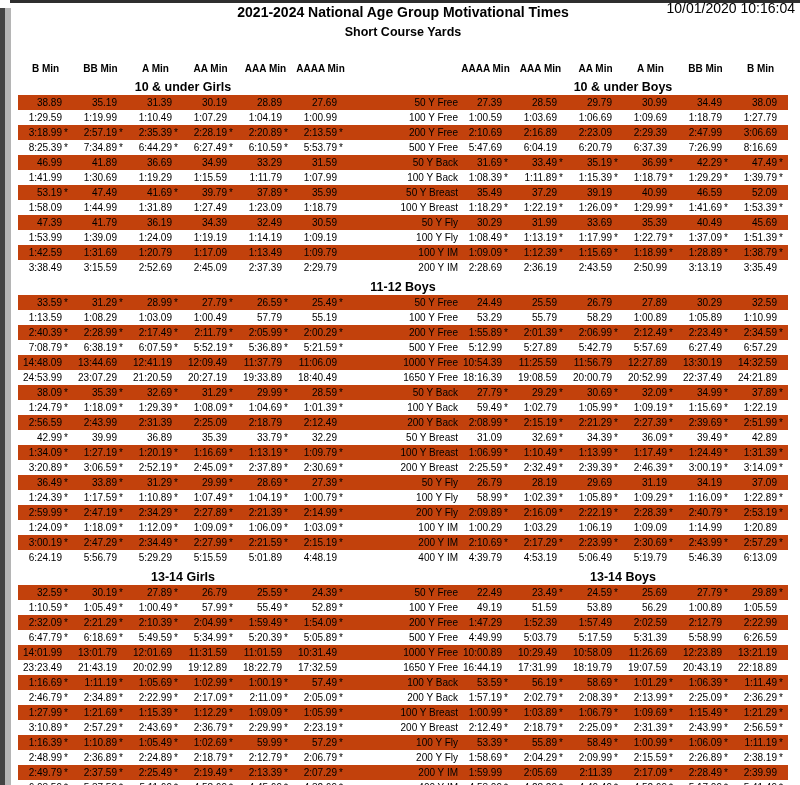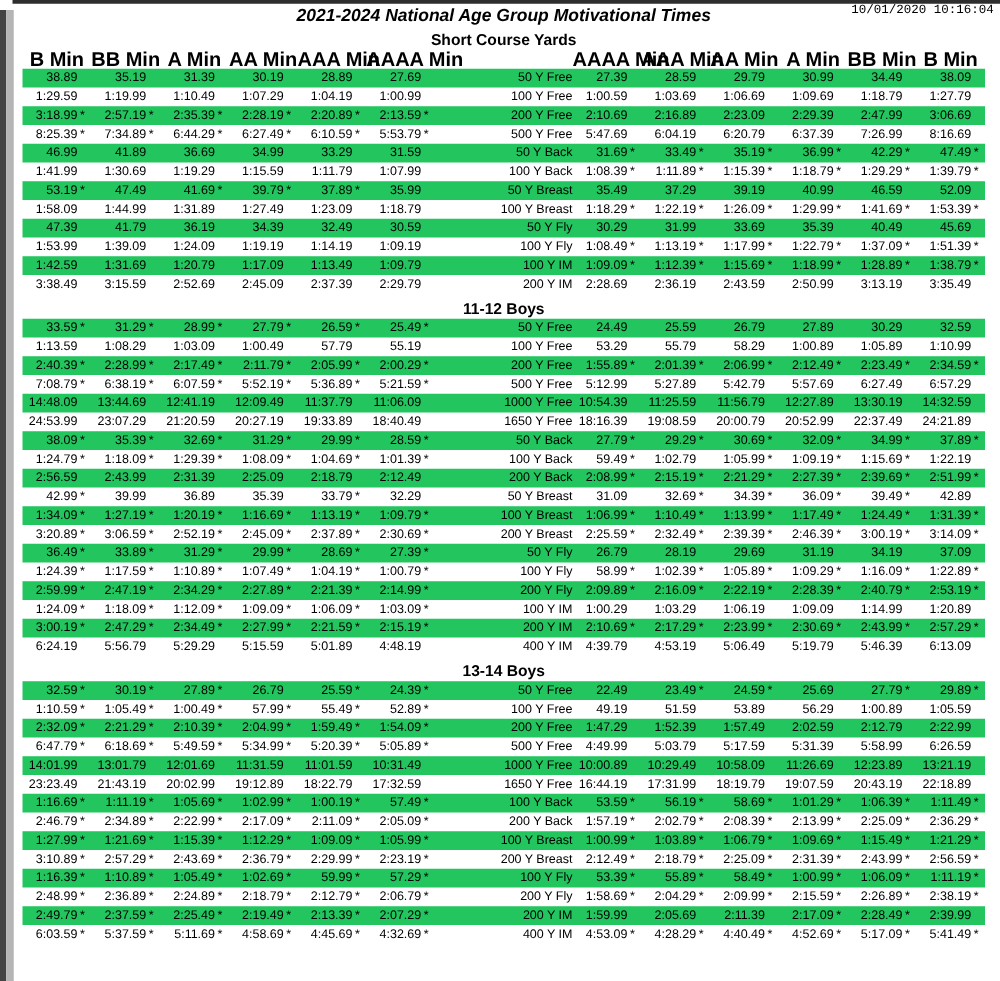--- a/index.html
+++ b/index.html
@@ -4,32 +4,32 @@
 <style>
   html,body{margin:0;padding:0;}
   body{
     width:800px;height:785px;background:#ffffff;position:relative;overflow:hidden;
     font-family:"Liberation Sans",sans-serif;color:#000;
   }
   .top-edge{position:absolute;top:0;left:10px;width:790px;height:3px;background:#2e2e2e;}
   .left-edge-dark{position:absolute;top:8px;left:0;width:5px;height:777px;background:#434343;}
   .left-edge-light{position:absolute;top:8px;left:5px;width:6px;height:777px;background:#b5b5b5;}
   .content{position:absolute;left:18px;top:0;width:770px;}
-  .page-title{margin-top:4px;text-align:center;font-weight:bold;font-size:14px;line-height:16px;font-style:italic;}
+  .page-title{margin-top:4px;text-align:center;font-weight:bold;font-size:14px;line-height:16px;}
   .page-subtitle{margin-top:5px;text-align:center;font-weight:bold;font-size:12.5px;line-height:15px;}
-  .timestamp{position:absolute;top:3px;right:5px;font-size:10px;line-height:11px;font-family:Liberation Mono, monospace;}
+  .timestamp{position:absolute;top:3px;right:5px;font-size:14px;line-height:11px;}
   .col-headers{display:grid;grid-template-columns:repeat(6,55px) 110px repeat(6,55px);
-    margin-top:3px;font-weight:bold;font-size:16px;line-height:12px;}
+    margin-top:23px;font-weight:bold;font-size:10px;line-height:12px;}
   .col-headers .h{text-align:center;white-space:nowrap;}
   .section-titles{display:grid;grid-template-columns:330px 110px 330px;margin-top:4px;
     height:16px;font-weight:bold;font-size:12.5px;line-height:16px;}
   .section-titles .st{text-align:center;white-space:nowrap;}
   .row{display:grid;grid-template-columns:repeat(6,55px) 110px repeat(6,55px);
     height:15px;line-height:15px;font-size:10px;}
-  .row.shaded{background:#22c55e;}
+  .row.shaded{background:#c2410c;}
   .cell{white-space:nowrap;overflow:visible;}
   .cell.time{display:flex;justify-content:flex-end;}
   .cell.time .v{text-align:right;}
   .cell.time .ast{display:inline-block;width:9px;padding-left:2px;text-align:left;}
   .cell.event{text-align:right;}
 </style>
 </head>
 <body>
 
 <div class="top-edge"></div>
@@ -52,20 +52,25 @@
     <div class="h"></div>
     <div class="h">AAAA Min</div>
     <div class="h">AAA Min</div>
     <div class="h">AA Min</div>
     <div class="h">A Min</div>
     <div class="h">BB Min</div>
     <div class="h">B Min</div>
   </div>
 
   <div id="sections">
+      <div class="section-titles">
+        <div class="st">10 &amp; under Girls</div>
+        <div class="st"></div>
+        <div class="st">10 &amp; under Boys</div>
+      </div>
       <div class="row shaded">
         <div class="cell time">
           <span class="v">38.89</span>
           <span class="ast"></span>
         </div>
         <div class="cell time">
           <span class="v">35.19</span>
           <span class="ast"></span>
         </div>
         <div class="cell time">
@@ -1587,20 +1592,21 @@
         <div class="cell time">
           <span class="v">5:46.39</span>
           <span class="ast"></span>
         </div>
         <div class="cell time">
           <span class="v">6:13.09</span>
           <span class="ast"></span>
         </div>
       </div>
       <div class="section-titles">
+        <div class="st">13-14 Girls</div>
         <div class="st"></div>
         <div class="st">13-14 Boys</div>
       </div>
       <div class="row shaded">
         <div class="cell time">
           <span class="v">32.59</span>
           <span class="ast">*</span>
         </div>
         <div class="cell time">
           <span class="v">30.19</span>

